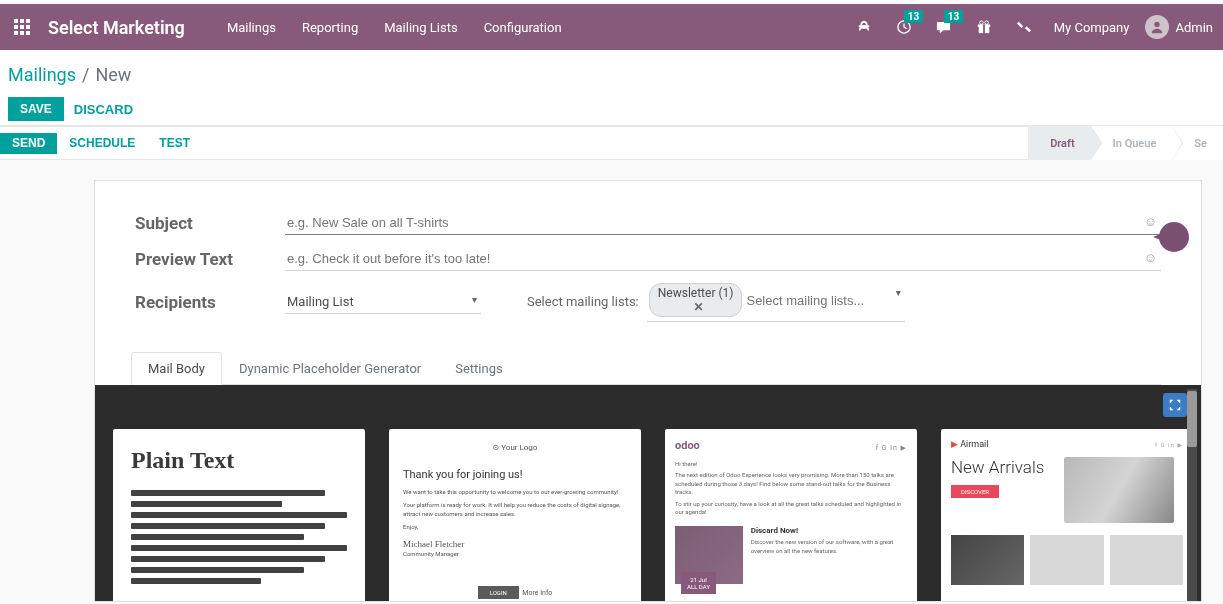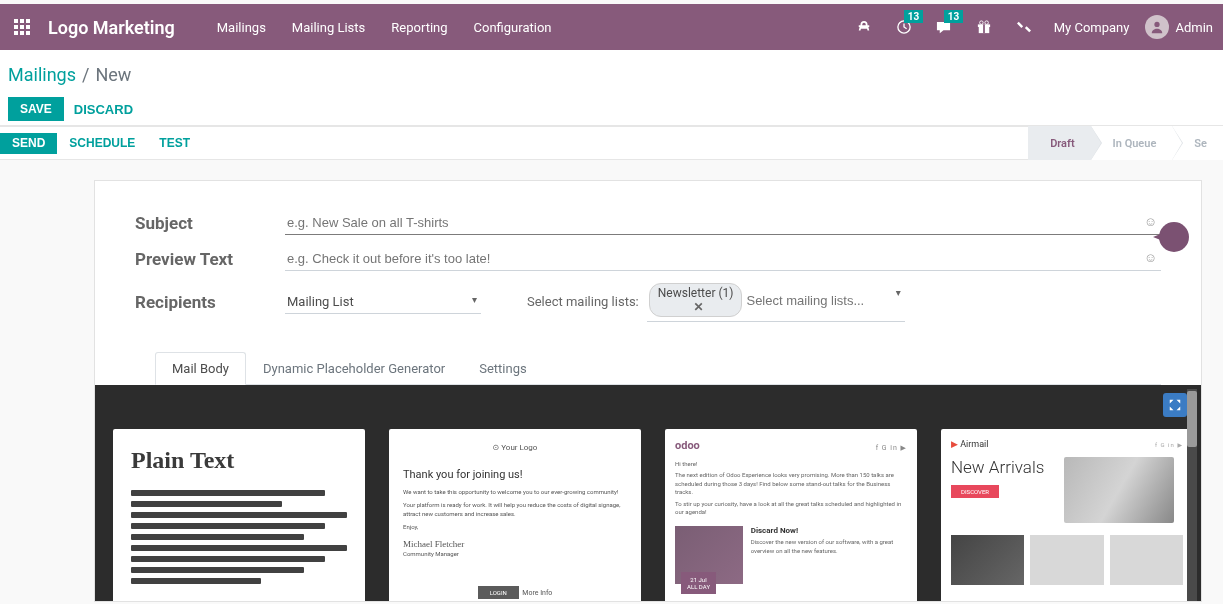--- a/index.html
+++ b/index.html
@@ -56,21 +56,21 @@
 .select-field { border: none; border-bottom: 1px solid #ced4da; padding: 4px 20px 4px 2px; font-size: 13px; width: 196px; position: relative; cursor: pointer; display: inline-block; }
 .select-field::after { content: "▾"; position: absolute; right: 4px; top: 4px; color: #666; font-size: 10px; }
 .ml-label { color: #666; font-size: 13px; margin: 0 8px 0 46px; }
 .tag { display: inline-flex; align-items: center; background: #e9ecef; border-radius: 12px; padding: 2px 8px; font-size: 12px; color: #4c4c4c; border: 1px solid #d0d0d0; flex-direction: column; }
 .tag .x { margin-left: 6px; cursor: pointer; font-weight: 700; color: #666; }
 .tags-container { border-bottom: 1px solid #ced4da; padding: 2px 2px 4px; display: inline-flex; align-items: center; gap: 4px; min-width: 258px; position: relative; }
 .tags-container::after { content: "▾"; position: absolute; right: 4px; top: 6px; color: #666; font-size: 10px; }
 .tags-input { border: none; outline: none; font-size: 13px; width: 130px; background: transparent; }
 
 
-.tabs { display: flex; border-bottom: 1px solid #dee2e6; margin: 14px 40px 0 60px; }
+.tabs { display: flex; border-bottom: 1px solid #dee2e6; margin: 14px 40px 0 36px; }
 .tab { padding: 8px 16px; font-size: 13px; color: #6c757d; cursor: pointer; border: 1px solid transparent; border-bottom: none; margin-bottom: -1px; }
 .tab.active { border-color: #dee2e6; border-bottom: 1px solid #fff; background: #fff; color: #4c4c4c; border-radius: 3px 3px 0 0; }
 
 
 .gallery { background: #2c2c2c; margin: 0; padding: 44px 18px 0 18px; display: flex; gap: 24px; position: relative; height: 216px; overflow: hidden; }
 .expand-btn { position: absolute; top: 8px; right: 14px; width: 24px; height: 24px; background: #3b7cc4; border-radius: 3px; display: flex; align-items: center; justify-content: center; cursor: pointer; }
 .expand-btn svg { fill: #fff; }
 .tpl { background: #fff; width: 252px; height: 320px; border-radius: 2px; cursor: pointer; overflow: hidden; flex-shrink: 0; }
 .gallery-scroll { position: absolute; right: 4px; top: 4px; bottom: 0; width: 10px; background: #4a4a4a; }
 .gallery-scroll .thumb { background: #9a9a9a; width: 100%; height: 56px; position: absolute; top: 2px; border-radius: 2px; }
@@ -135,25 +135,25 @@
         <rect x="6" y="0" width="4" height="4"></rect>
         <rect x="12" y="0" width="4" height="4"></rect>
         <rect x="0" y="6" width="4" height="4"></rect>
         <rect x="6" y="6" width="4" height="4"></rect>
         <rect x="12" y="6" width="4" height="4"></rect>
         <rect x="0" y="12" width="4" height="4"></rect>
         <rect x="6" y="12" width="4" height="4"></rect>
         <rect x="12" y="12" width="4" height="4"></rect>
       </svg>
   </div>
-  <div class="brand">Logo Marketing</div>
+  <div class="brand">Select Marketing</div>
   <div class="menu">
     <a>Mailings</a>
+    <a>Reporting</a>
     <a>Mailing Lists</a>
-    <a>Reporting</a>
     <a>Configuration</a>
   </div>
   <div class="spacer"></div>
   <div class="right">
     <div class="iconbtn">
       <svg width="14" height="14" viewBox="0 0 16 16">
           <path d="M8 1a4 4 0 0 0-4 4v1H2v2h1l-1 4h2l.5-2h7l.5 2h2l-1-4h1V6h-2V5a4 4 0 0 0-4-4zm0 2a2 2 0 0 1 2 2v1H6V5a2 2 0 0 1 2-2z"></path>
         </svg>
     </div>
     <div class="iconbtn">

